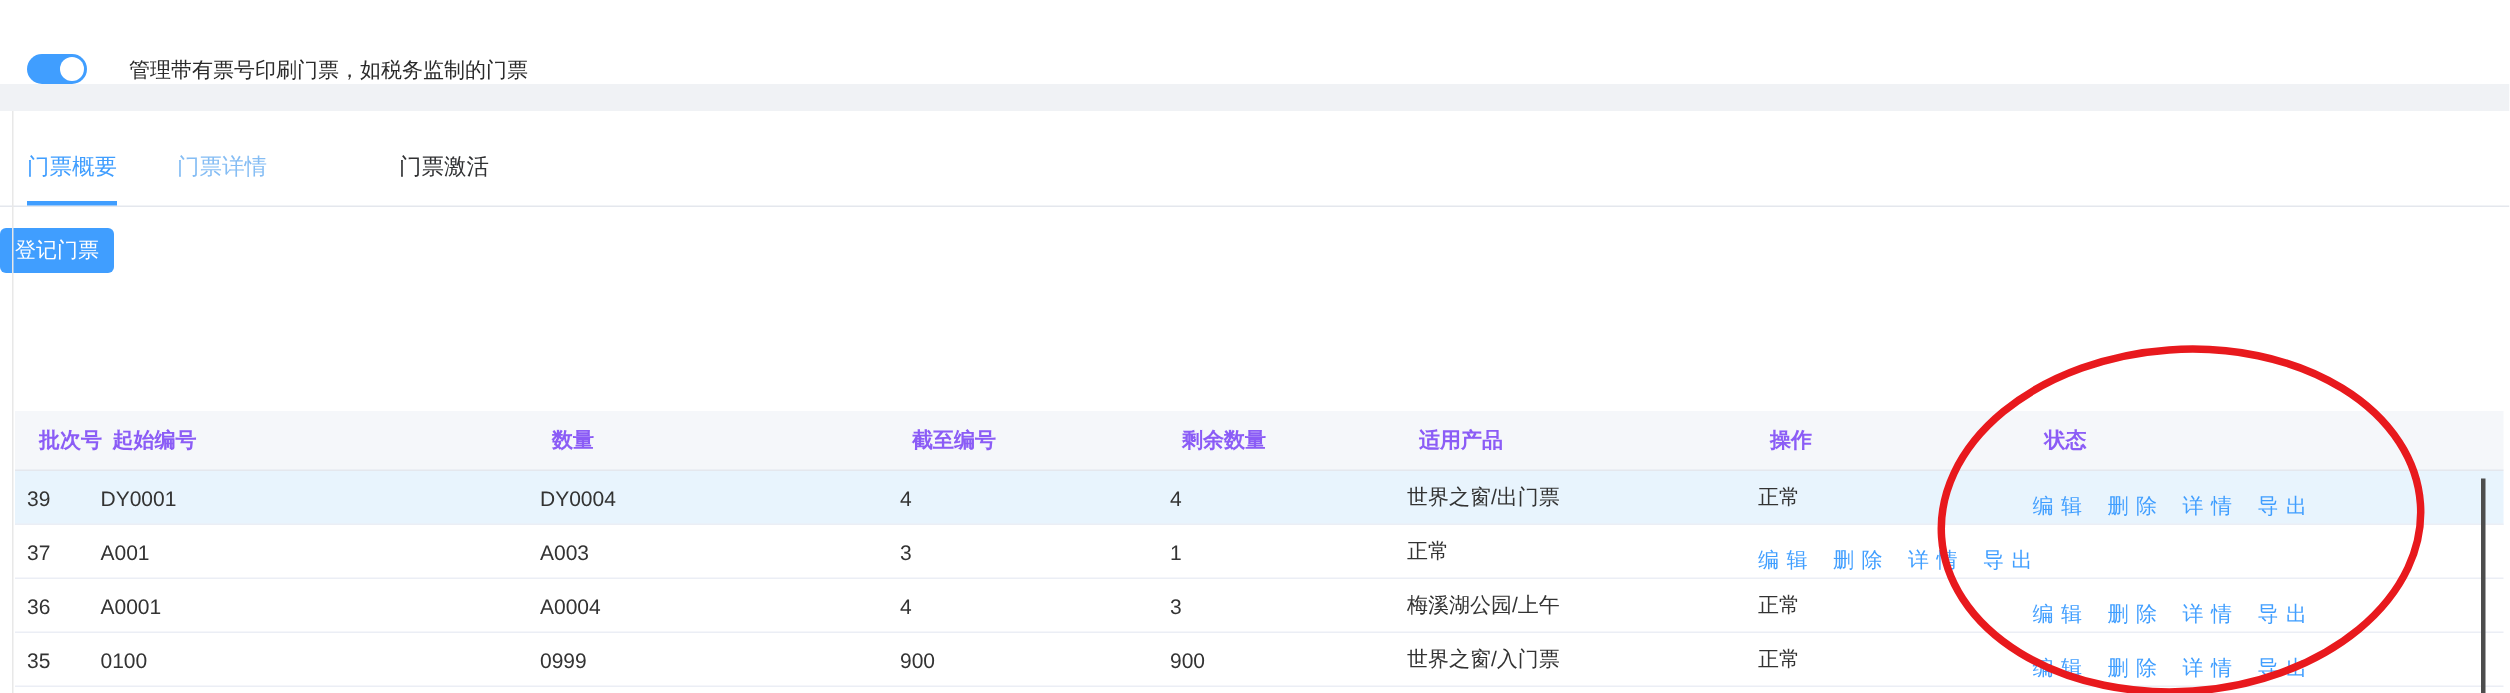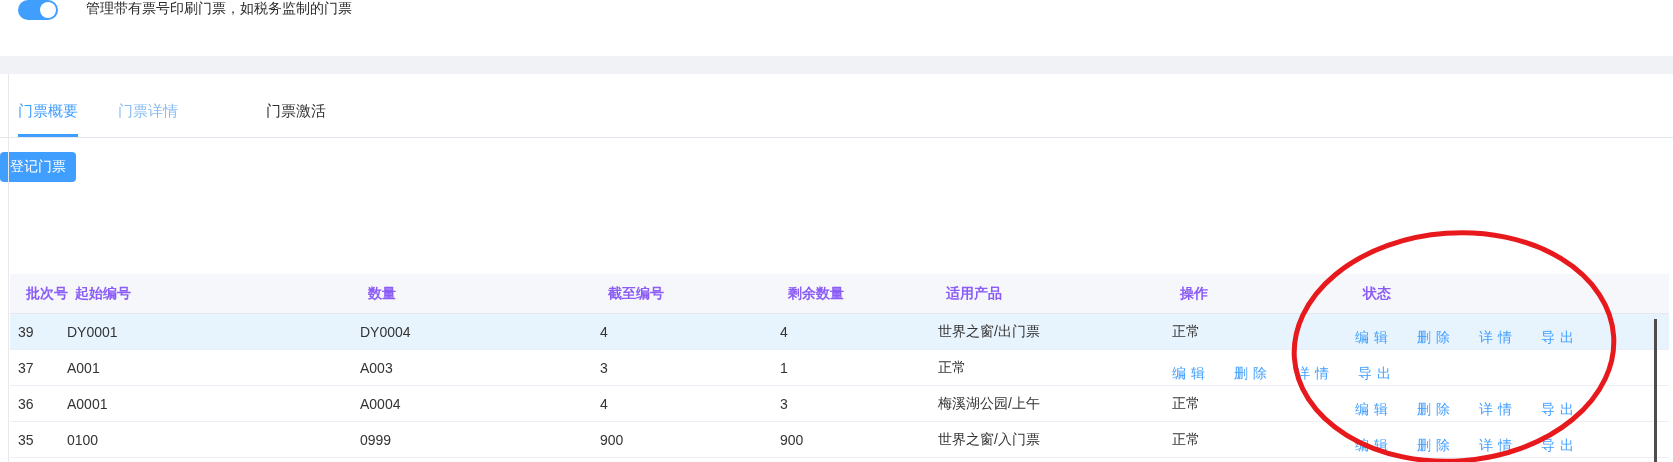--- a/index.html
+++ b/index.html
@@ -8,21 +8,21 @@
     margin: 0; overflow: hidden;
     background: #ffffff;
     font-family: "Liberation Sans", "DejaVu Sans", sans-serif;
     font-size: 14px; color: #333;
     position: relative;
   }
 
   
   .topbar {
     height: 56px; background: #fff;
-    display: flex; align-items: flex-start;
+    display: flex; align-items: flex-end;
     padding-left: 18px;
   }
   .toggle {
     width: 40px; height: 20px; border-radius: 10px;
     background: #409eff; position: relative; flex: 0 0 auto;
     cursor: pointer;
   }
   .toggle .knob {
     position: absolute; top: 2px; right: 2px;
     width: 16px; height: 16px; border-radius: 50%;
@@ -70,21 +70,21 @@
     padding-left: 8px;
   }
   .thead {
     background: #f5f7fa; height: 40px;
     color: #8b5cf6; font-weight: bold;
     border-bottom: 1px solid #e4e7ed;
     padding-left: 16px;
   }
   .tr { height: 36px; border-bottom: 1px solid #ebeef5; background: #fff; }
   .tr.hl { background: #e8f4fd; }
-  .actions { display: flex; gap: 24px; margin-top: 12px; }
+  .actions { display: flex; gap: 12px; margin-top: 12px; }
   .link {
     color: #409eff; letter-spacing: 5px; cursor: pointer;
     text-decoration: none; white-space: nowrap;
   }
 
   
   .annotation-svg {
     position: absolute; left: 0; top: 0;
     width: 1673px; height: 462px;
     pointer-events: none; z-index: 10;

